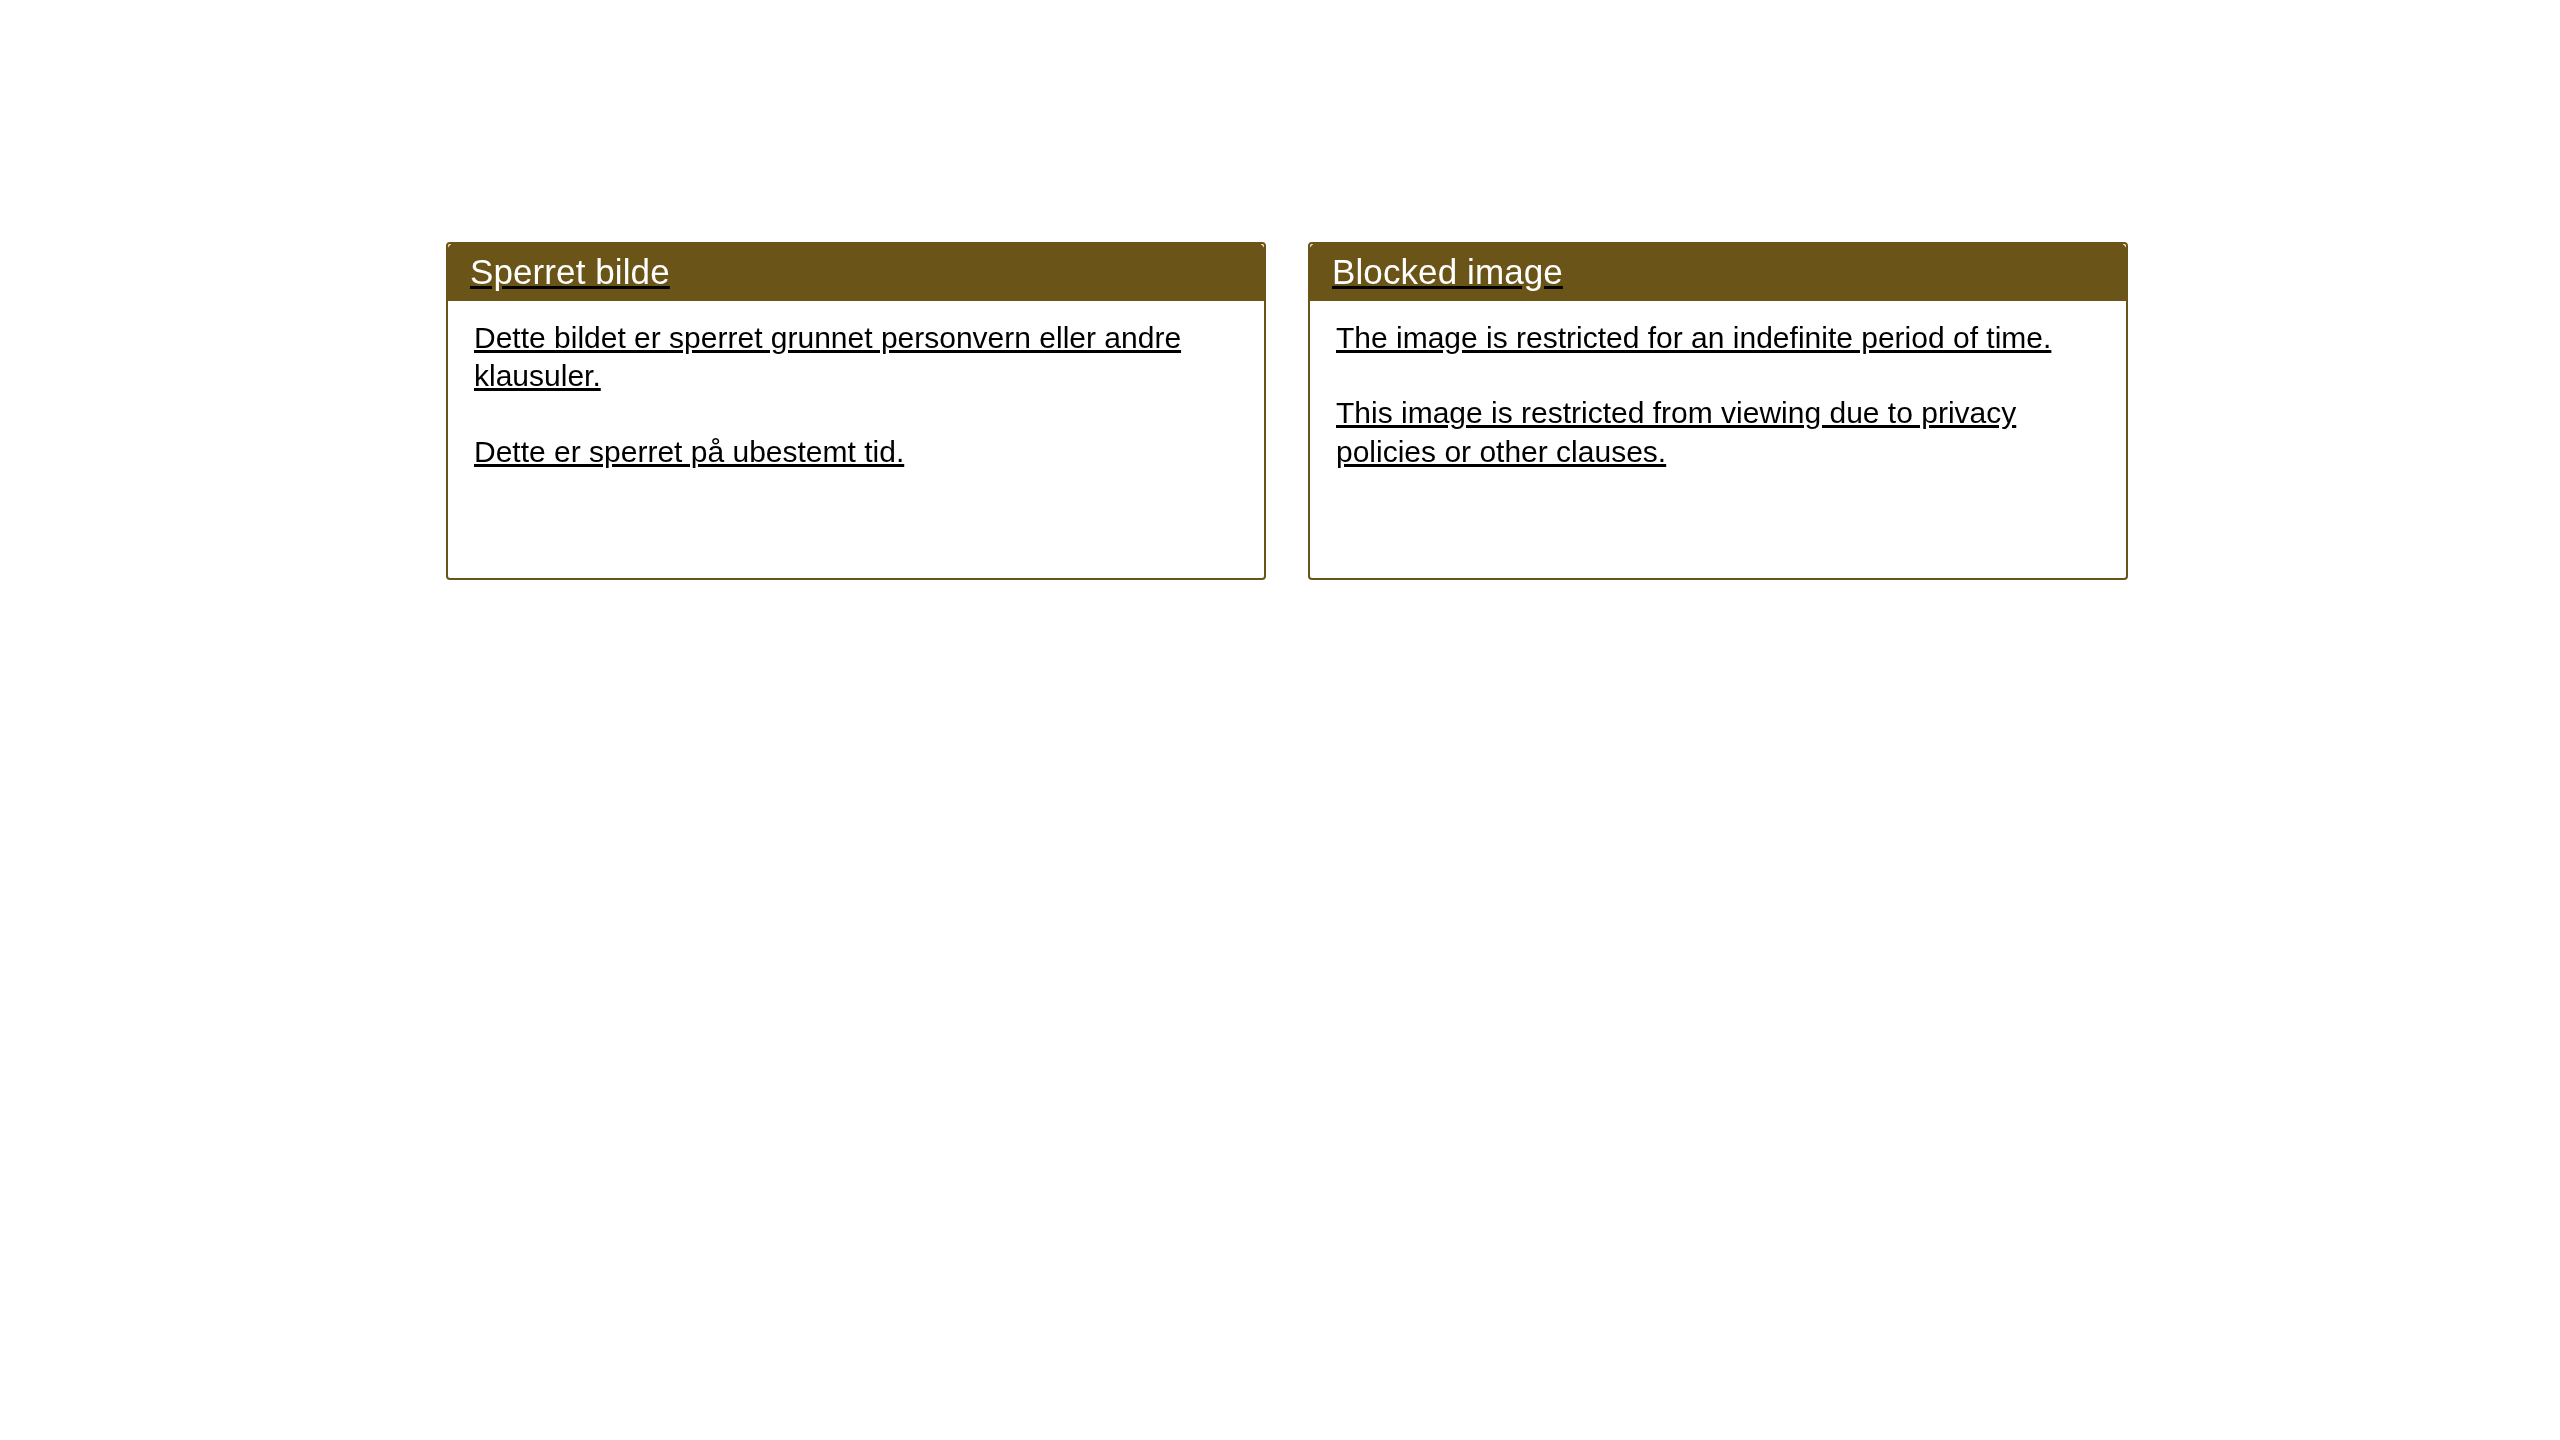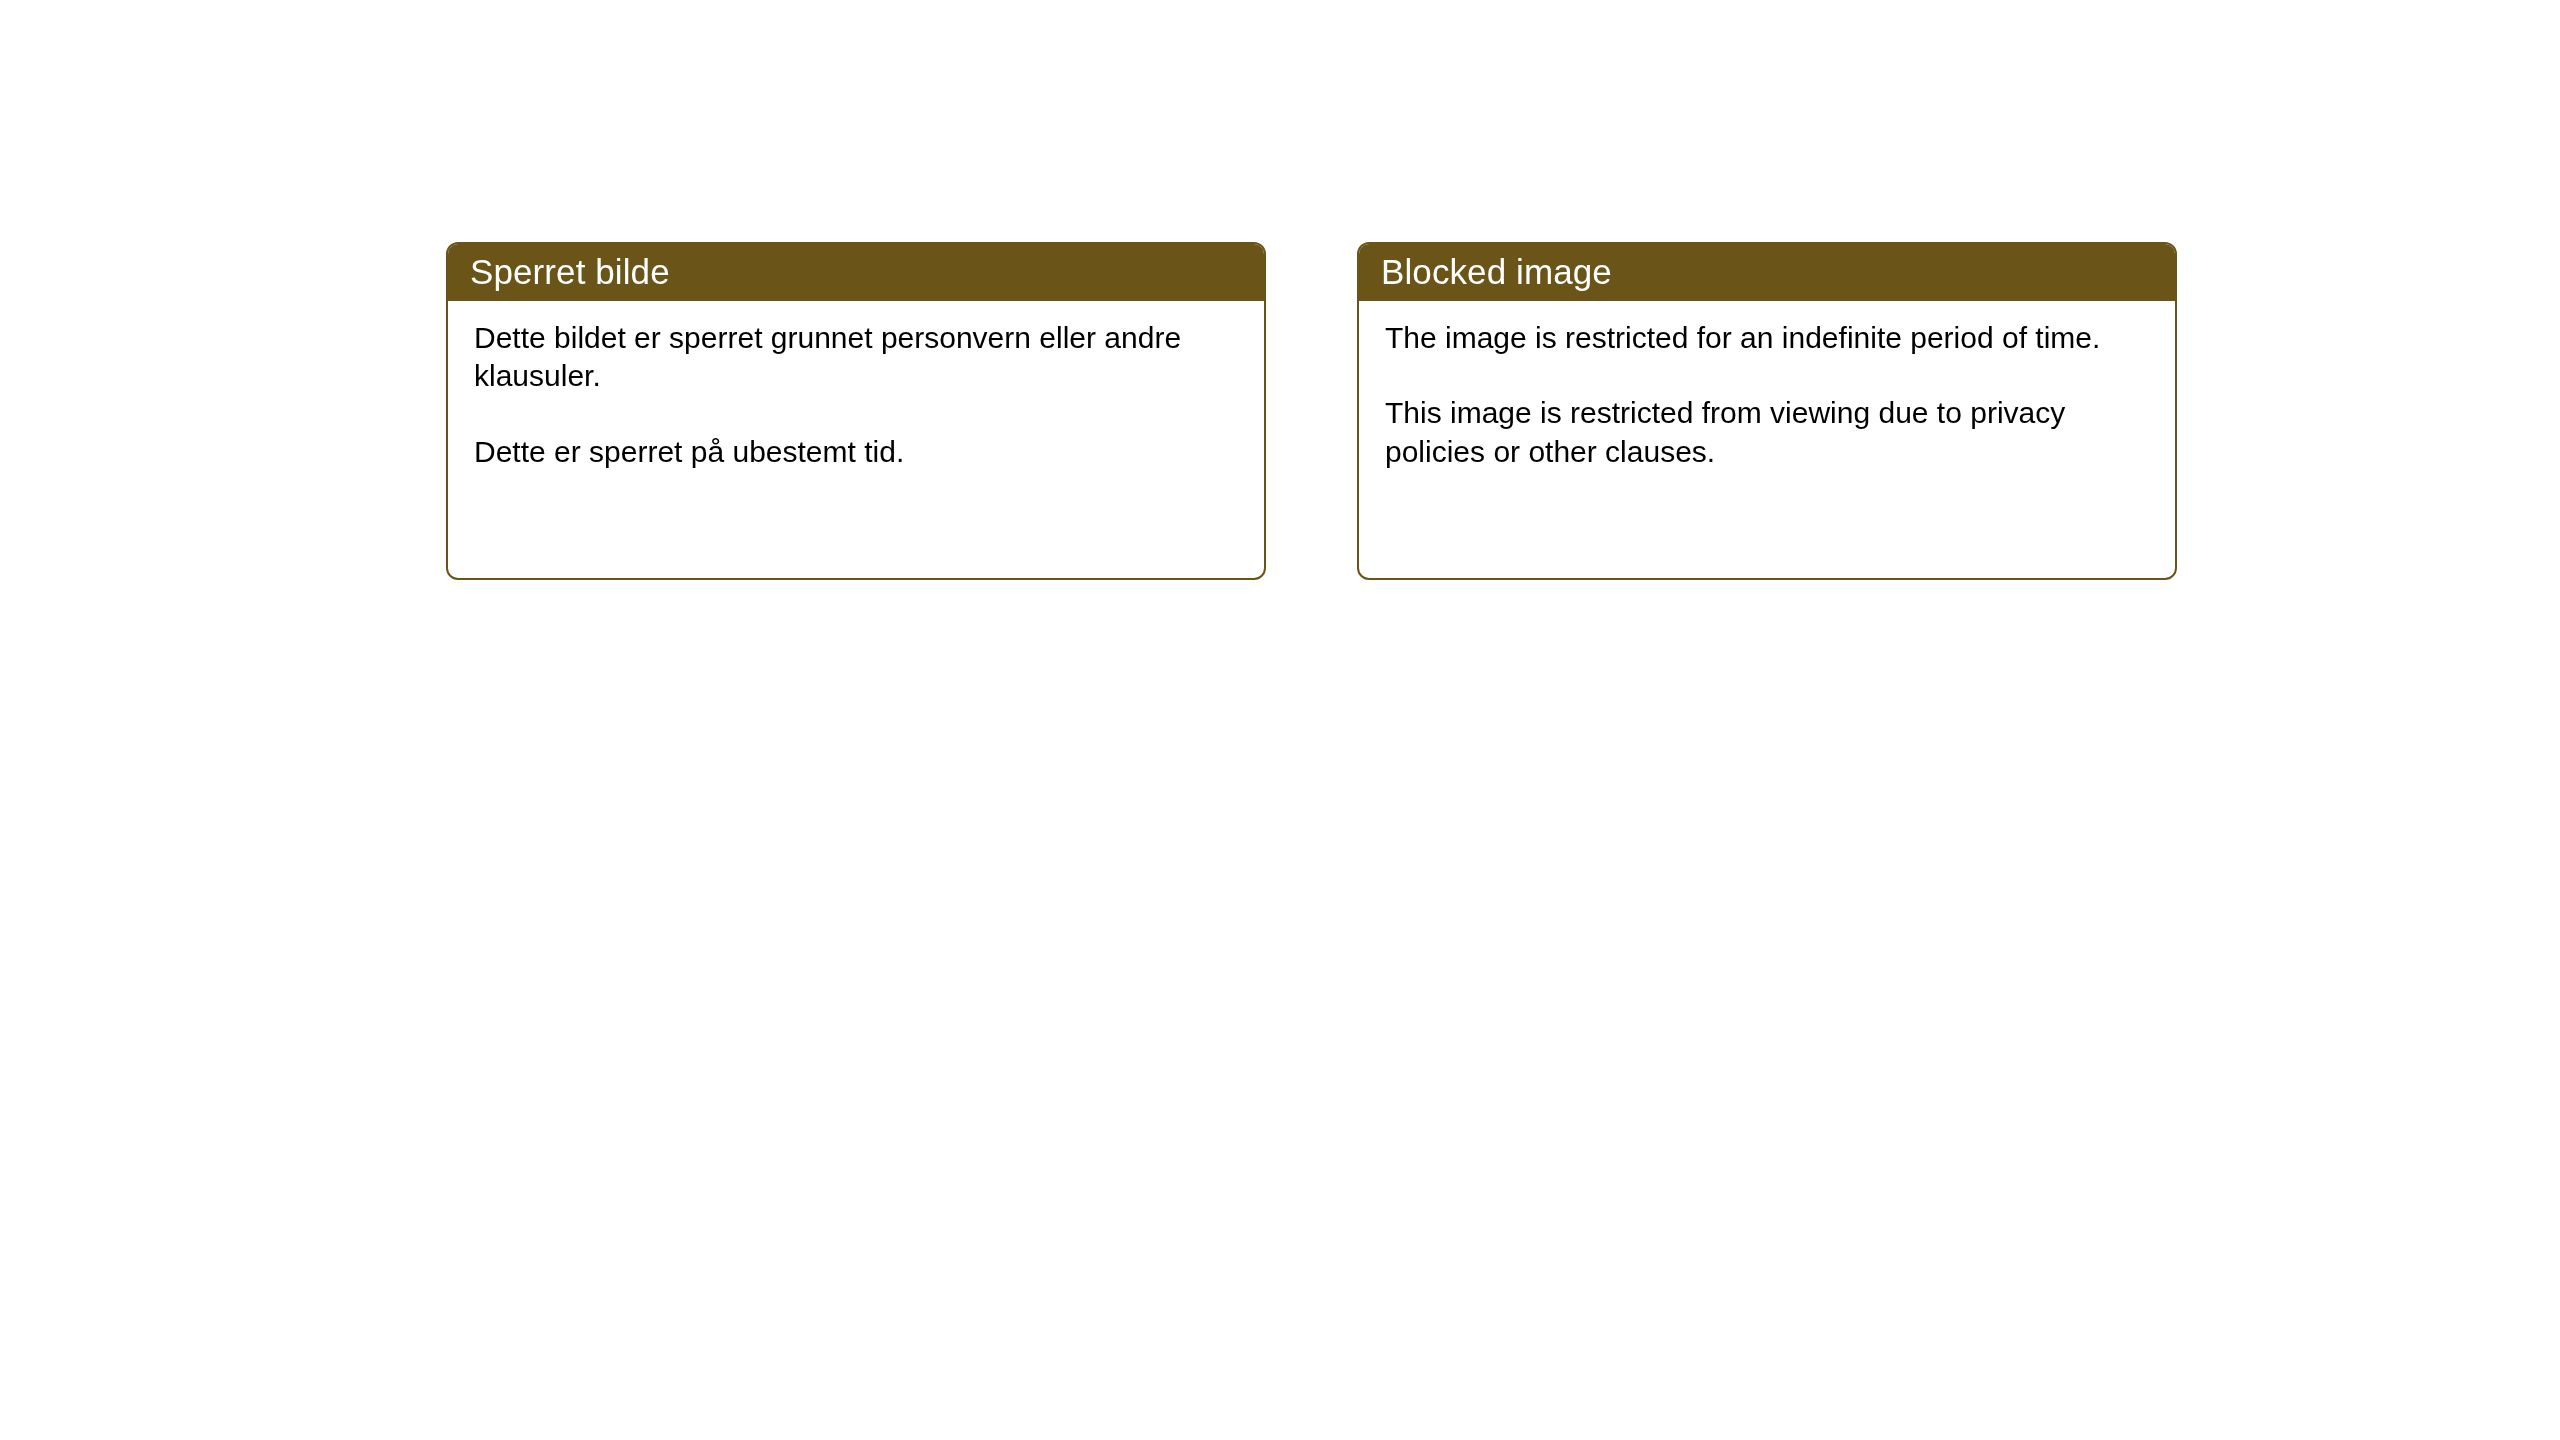--- a/index.html
+++ b/index.html
@@ -18,32 +18,33 @@
     height: 1440px;
     background: #ffffff;
   }
 
   .notice-panel {
     position: absolute;
     top: 242px;
     box-sizing: border-box;
     background: #ffffff;
     border: 2px solid #6b5417;
-    border-radius: 12px;
+    border-radius: 4px;
     overflow: hidden;
+    text-decoration: underline;
   }
 
   #panel-no {
     left: 446px;
     width: 820px;
     height: 338px;
   }
 
   #panel-en {
-    left: 1357px;
+    left: 1308px;
     width: 820px;
     height: 338px;
   }
 
   .panel-header {
     background: #6b5417;
     height: 59px;
     display: flex;
     align-items: center;
     padding: 0 0 0 24px;

